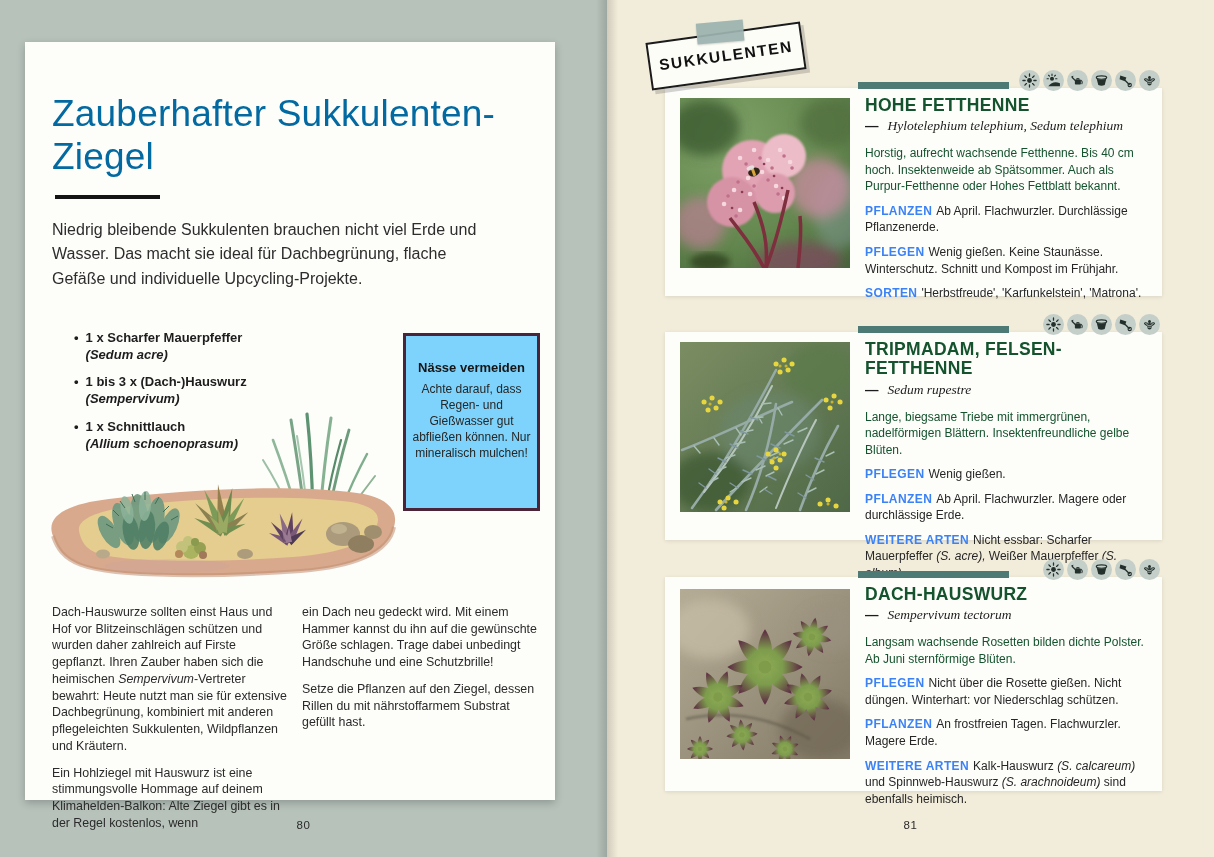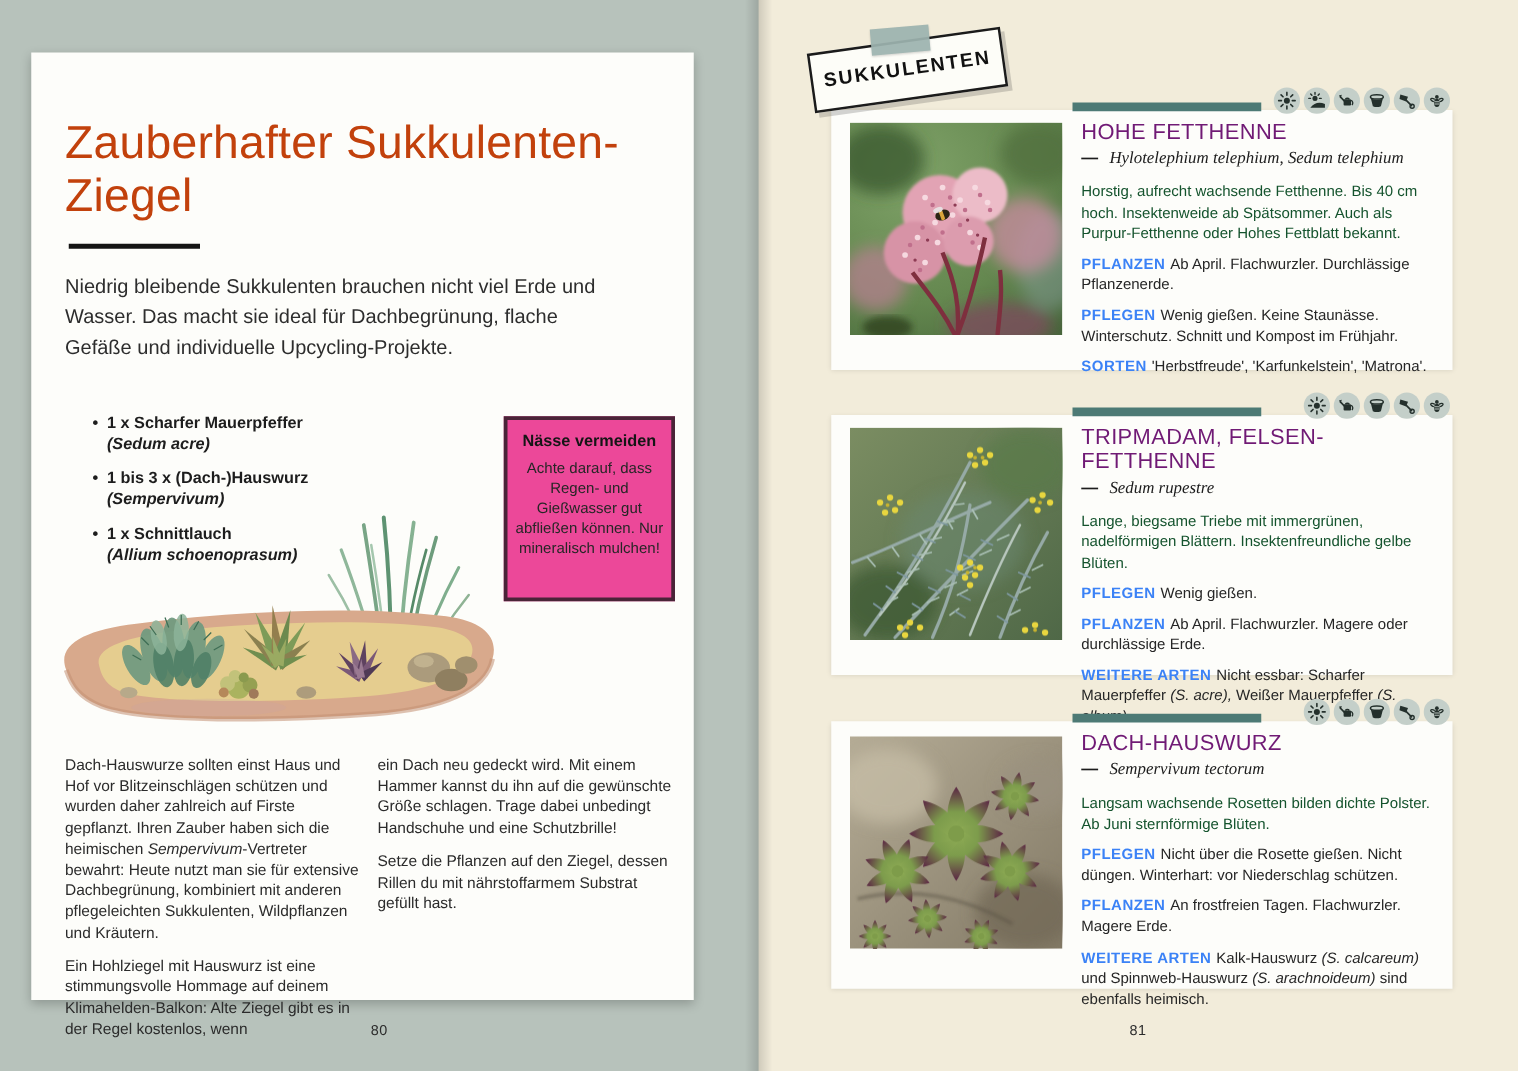--- a/index.html
+++ b/index.html
@@ -12,29 +12,29 @@
   #right-half{left:607px;background:#f2ecda;
     background-image:radial-gradient(circle at 30% 20%,rgba(255,255,255,.5) 0 1.5px,transparent 2.5px),
                      radial-gradient(circle at 80% 70%,rgba(255,255,255,.4) 0 1.5px,transparent 2.5px);}
   .gutter{position:absolute;left:596px;top:0;width:22px;height:857px;z-index:5;pointer-events:none;
     background:linear-gradient(90deg,rgba(0,0,0,0),rgba(0,0,0,.14) 50%,rgba(0,0,0,0));}
 
   
   .page-white{position:absolute;left:25px;top:42px;width:530px;height:758px;background:#fdfdfa;
     box-shadow:0 3px 8px rgba(0,0,0,.22);}
   .big-title{position:absolute;left:27px;top:50px;width:462px;font-size:37px;line-height:1.17;
-    color:#c2410c;font-weight:400;letter-spacing:.2px;}
+    color:#0369a1;font-weight:400;letter-spacing:.2px;}
   .title-rule{position:absolute;left:30px;top:153px;width:105px;height:3.5px;background:#141414;}
   .intro{position:absolute;left:27px;top:176px;width:434px;font-size:16px;line-height:1.53;color:#2d2d2d;}
   .materials{position:absolute;left:49px;top:287px;width:250px;}
   .mat-item{display:flex;margin-bottom:10px;font-size:13px;font-weight:700;line-height:1.32;color:#1d1d1d;}
   .mat-dot{margin-right:7px;}
   .mat-latin{font-style:italic;}
   .tipbox{position:absolute;left:378px;top:291px;width:119px;height:124px;border:3px solid #4a2438;
-    background:#ec4899;padding:9px 6px;text-align:center;z-index:3;}
+    background:#7dd3fc;padding:24px 6px;text-align:center;z-index:3;}
   .tipbox-title{font-size:13px;font-weight:700;color:#151515;margin-bottom:6px;}
   .tipbox-body{font-size:12px;line-height:1.34;color:#262626;}
   .illo{position:absolute;left:12px;top:366px;width:376px;height:196px;}
   .bodycol{position:absolute;top:562px;font-size:12.4px;line-height:1.35;color:#2b2b2b;width:240px;}
   #col1{left:27px;}
   #col2{left:277px;width:243px;}
   .bodycol p{margin:0 0 10px 0;}
   .em{font-style:italic;}
   .pagenum{position:absolute;top:819px;width:100%;text-align:center;font-size:11.5px;
     letter-spacing:.5px;color:#2c2c2c;}
@@ -51,21 +51,21 @@
     box-shadow:0 1px 4px rgba(0,0,0,.10);}
   #card-0{top:88px;height:208px;} #card-1{top:332px;height:208px;} #card-2{top:577px;height:214px;}
   .photo{position:absolute;left:15px;top:10px;width:170px;height:170px;overflow:hidden;}
   #card-2 .photo{top:12px;}
   .teal-bar{position:absolute;left:193px;top:-6px;width:151px;height:7px;background:#4d7a75;}
   .icon-row{position:absolute;right:2px;top:-18px;display:flex;gap:3px;}
   .pict{width:21px;height:21px;border-radius:50%;background:#c4cfc9;color:#24302c;
     display:flex;align-items:center;justify-content:center;}
   .pict svg{width:15px;height:15px;display:block;}
   .entry-text{position:absolute;left:200px;top:8px;width:288px;}
-  .entry-title{font-size:17.5px;font-weight:400;letter-spacing:.3px;color:#701a75;line-height:1.1;}
+  .entry-title{font-size:17.5px;font-weight:700;letter-spacing:.3px;color:#14532d;line-height:1.1;}
   .entry-sub{margin-top:3px;font-size:13.5px;color:#1c1c1c;display:flex;align-items:baseline;}
   .sub-dash{margin-right:9px;font-weight:700;}
   .sub-latin{font-family:"Liberation Serif",serif;font-style:italic;}
   .entry-desc{margin-top:11px;font-size:12px;line-height:1.38;color:#14532d;}
   .entry-row{margin-top:8px;font-size:12px;line-height:1.38;color:#262626;}
   .row-label{font-weight:700;letter-spacing:.4px;margin-right:4px;color:#3b82f6;}
   .hidden-svg{position:absolute;width:0;height:0;overflow:hidden;}
 </style>
 </head>
 <body>

